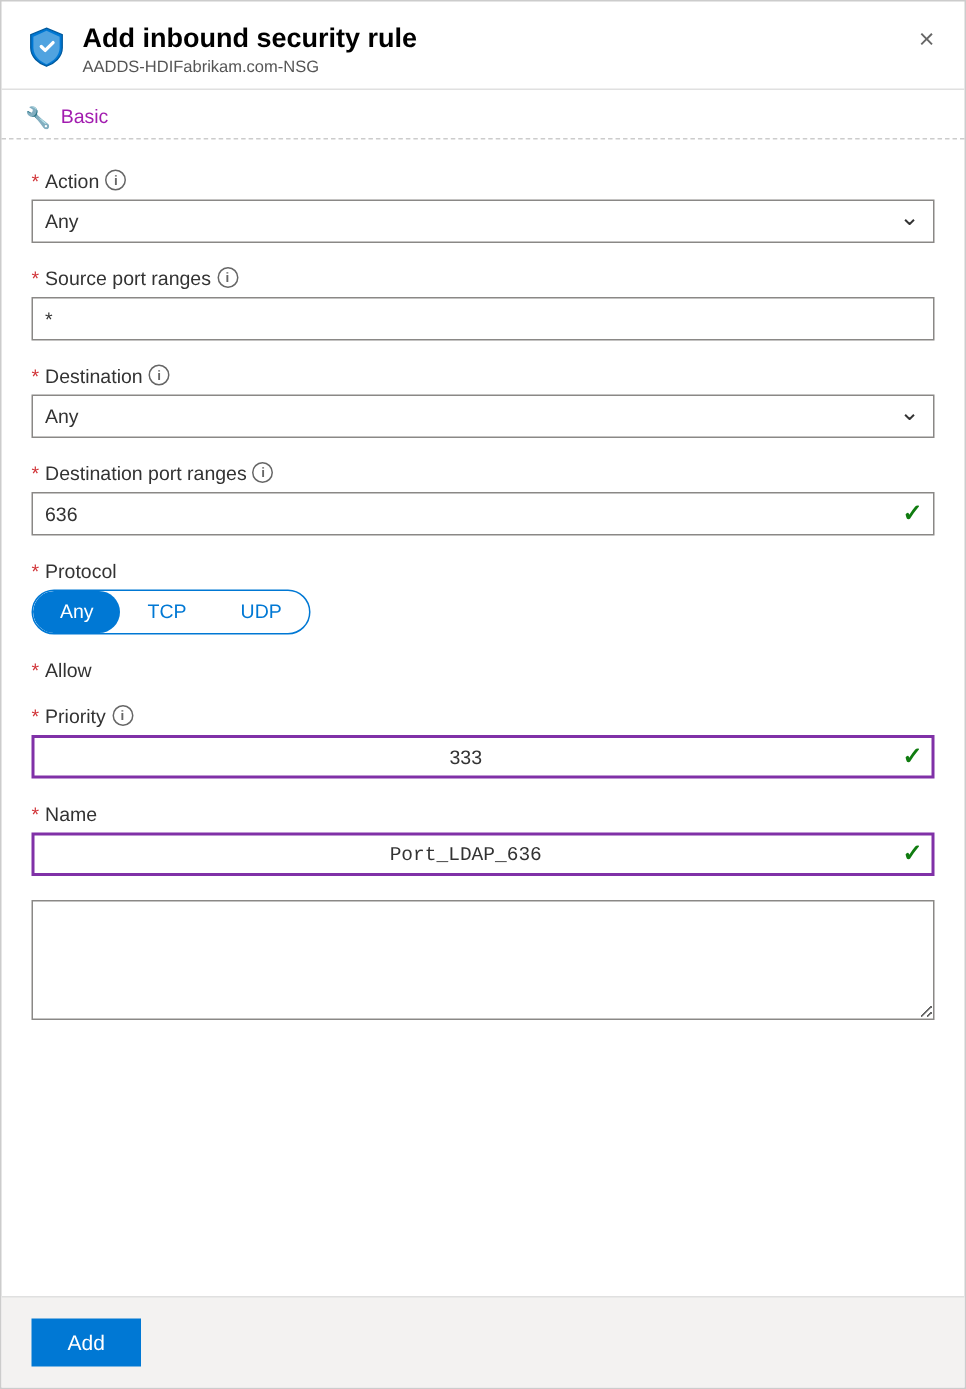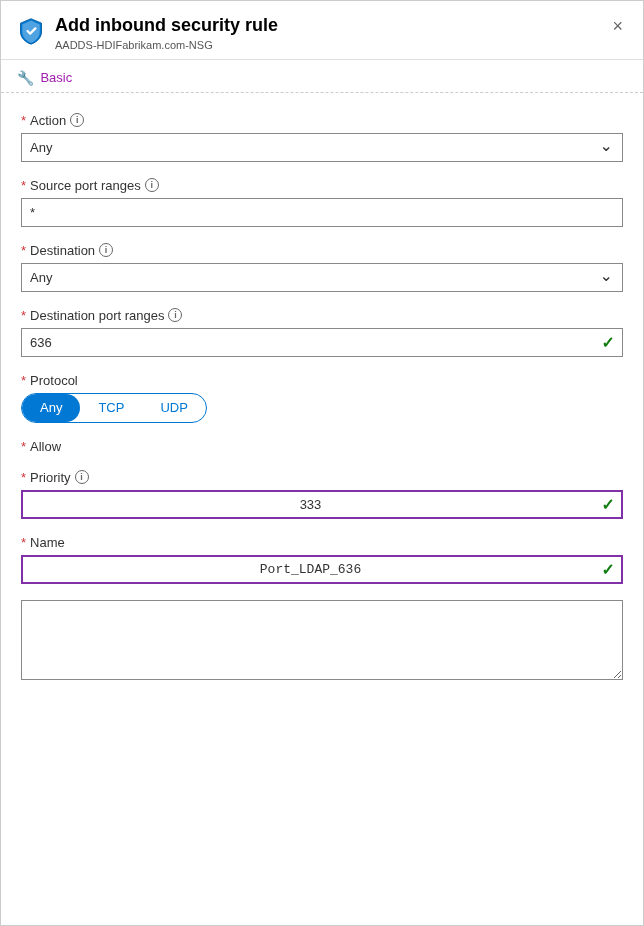--- a/index.html
+++ b/index.html
@@ -376,14 +376,17 @@
         <span class="check-icon">✓</span>
       </div>
     </div>
 
     <div class="form-group">
       <textarea class="form-textarea" style=""></textarea>
     </div>
 
   </div>
 
+  <div class="dialog-footer">
+    <button class="add-btn">Add</button>
+  </div>
 
 </div>
 
 </body></html>

